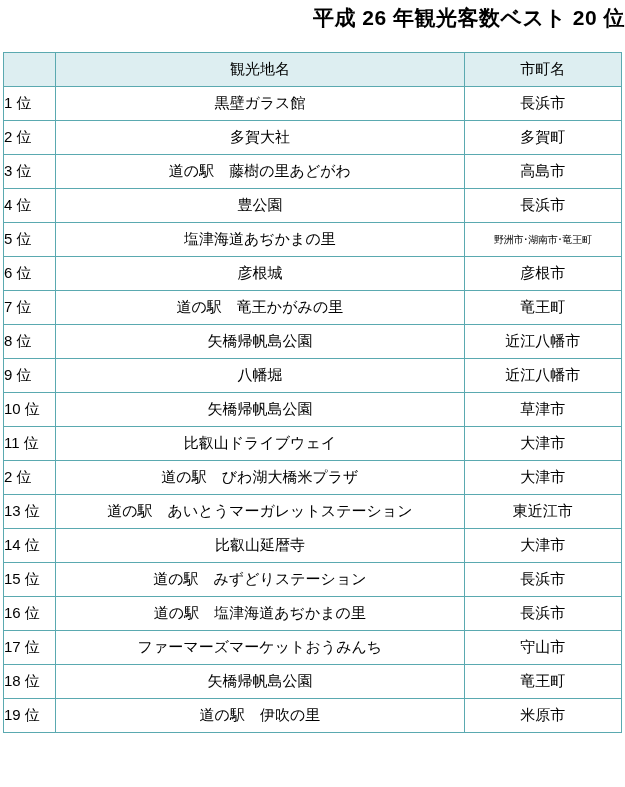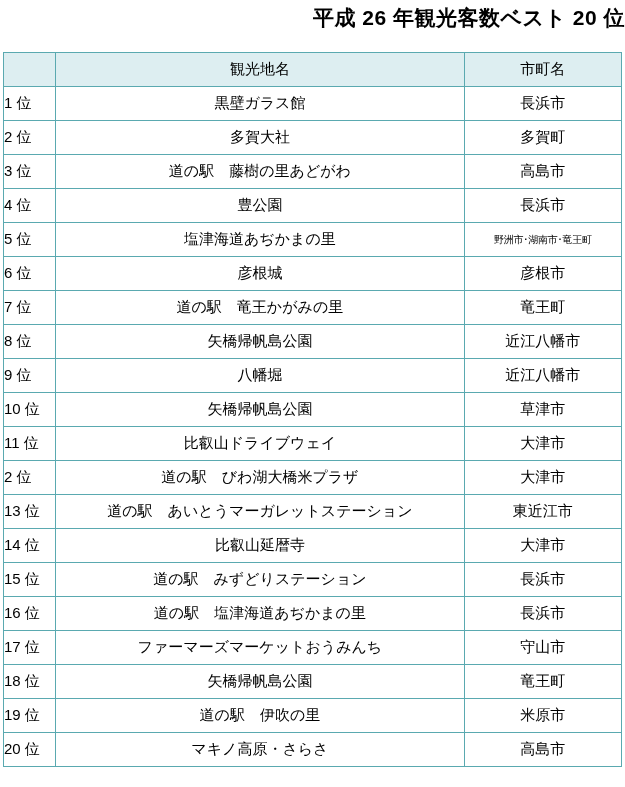--- a/index.html
+++ b/index.html
@@ -185,21 +185,16 @@
         <tr>
           <td class="rank">18 位</td>
           <td class="spot">矢橋帰帆島公園</td>
           <td class="city">竜王町</td>
         </tr>
         <tr>
           <td class="rank">19 位</td>
           <td class="spot">道の駅　伊吹の里</td>
           <td class="city">米原市</td>
         </tr>
-        <tr>
-          <td class="rank">20 位</td>
-          <td class="spot">マキノ高原・さらさ</td>
-          <td class="city">高島市</td>
-        </tr>
       </tbody>
   </table>
 
 </div>
 
 </body></html>

